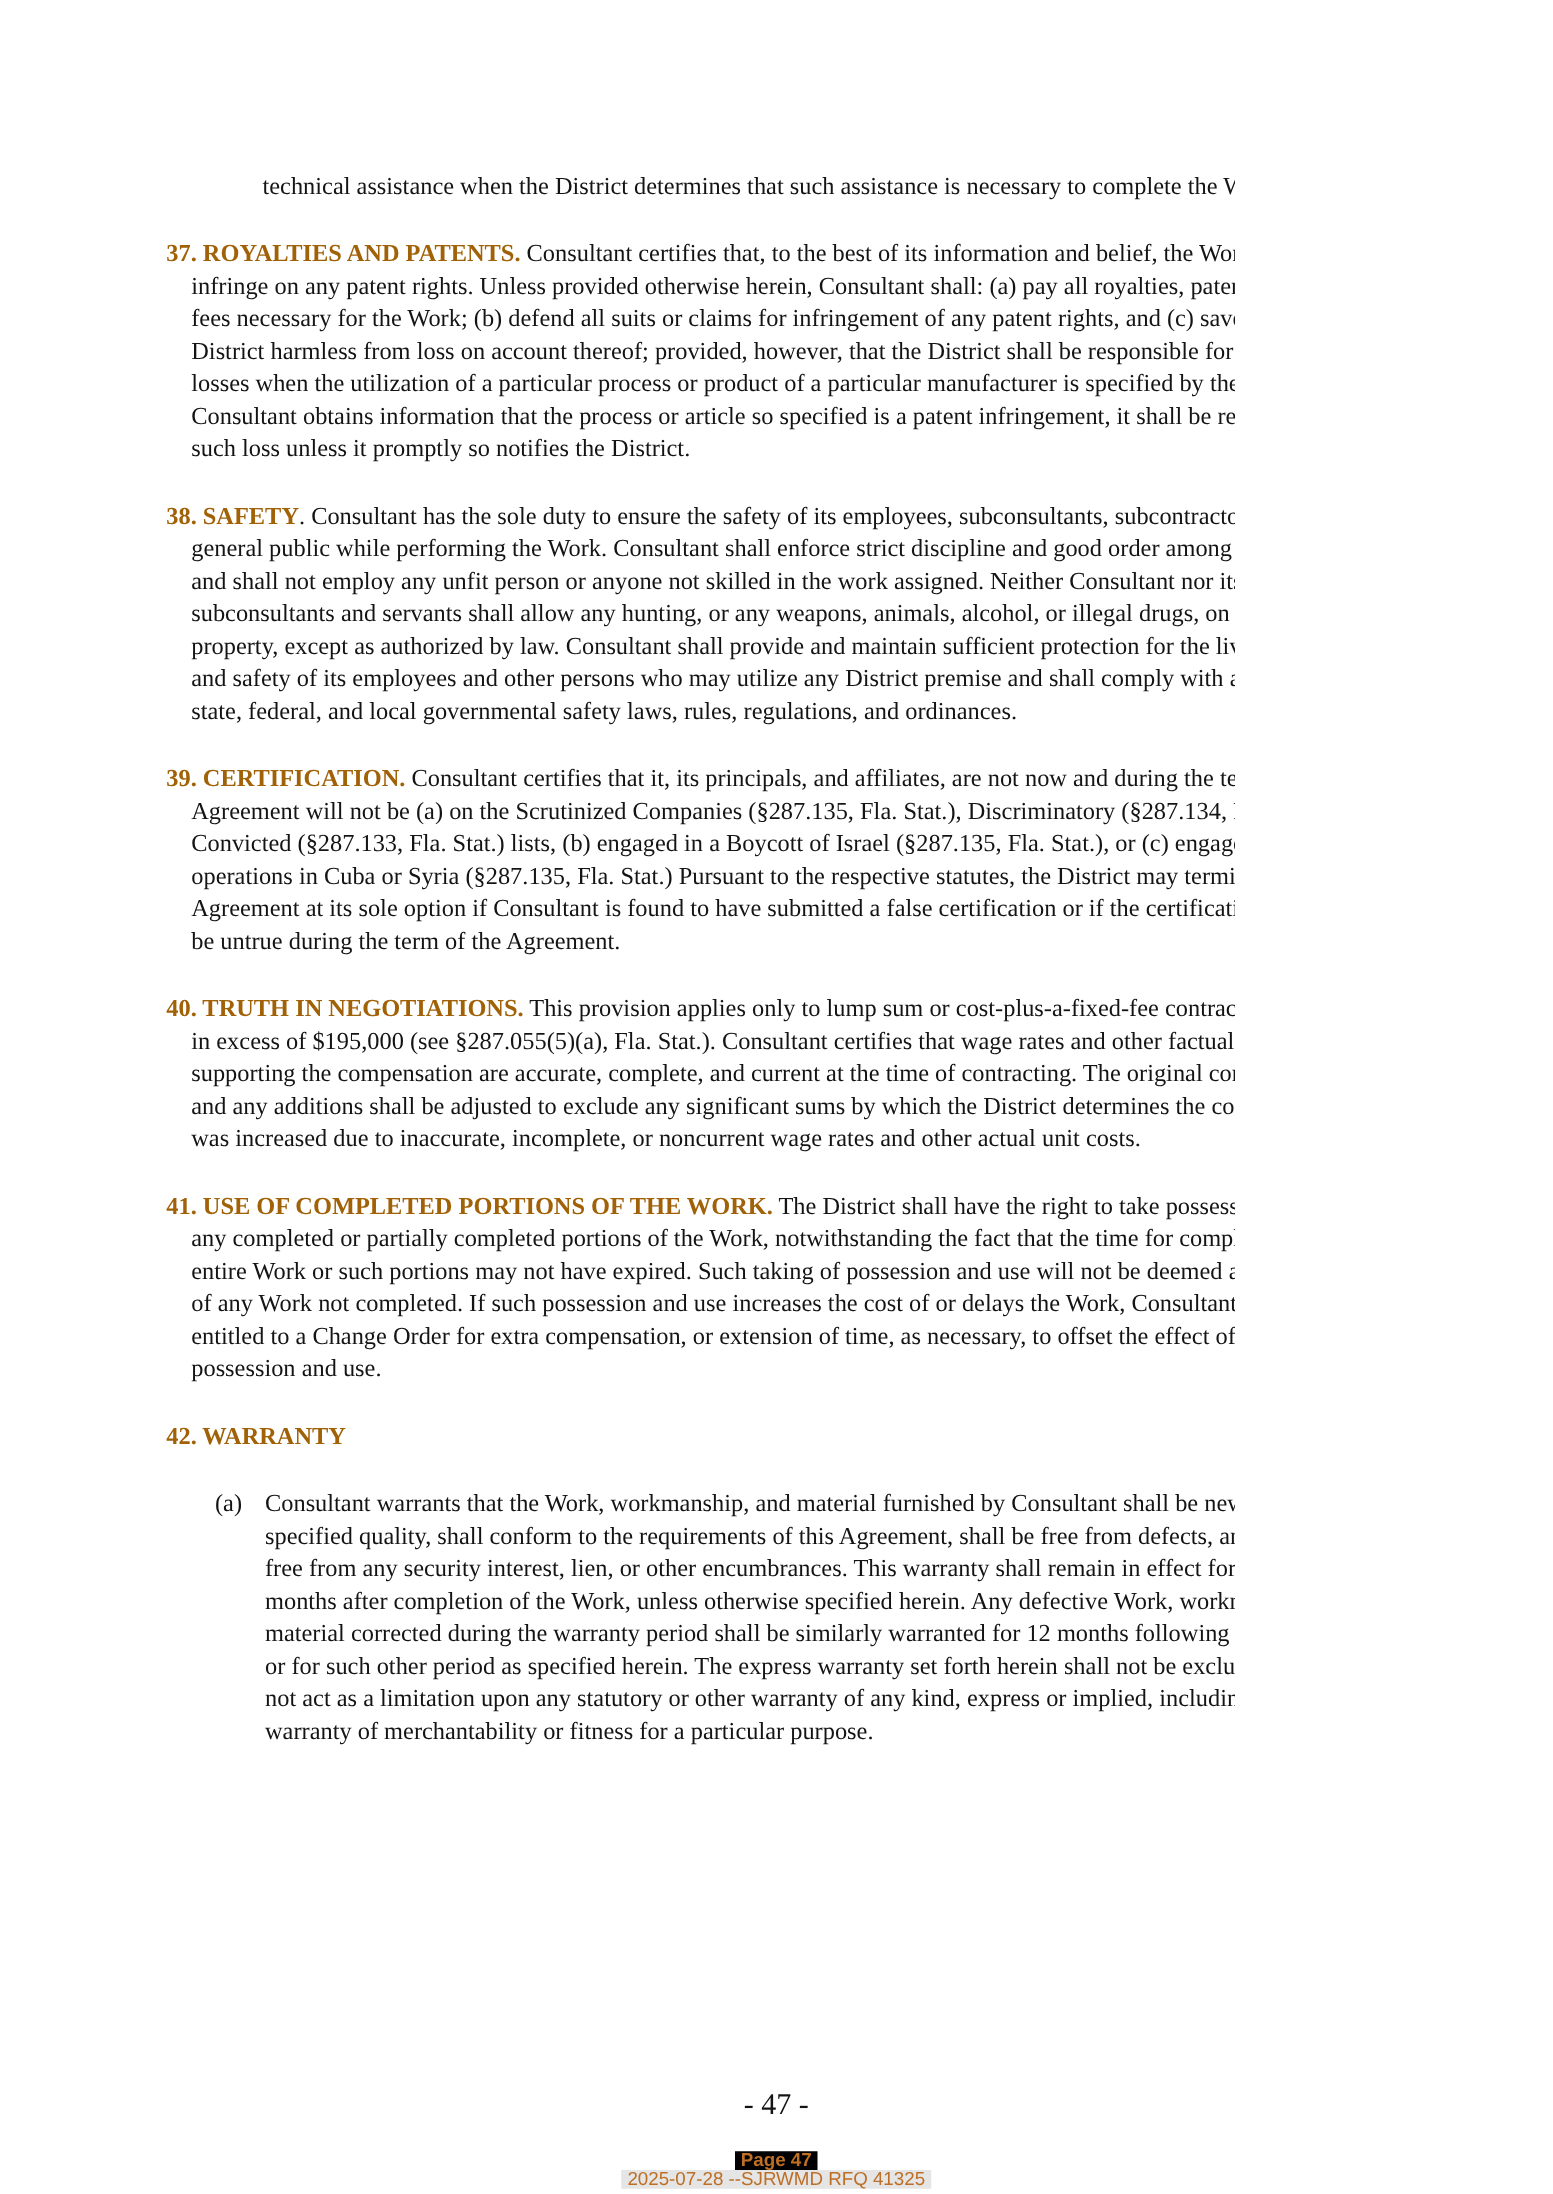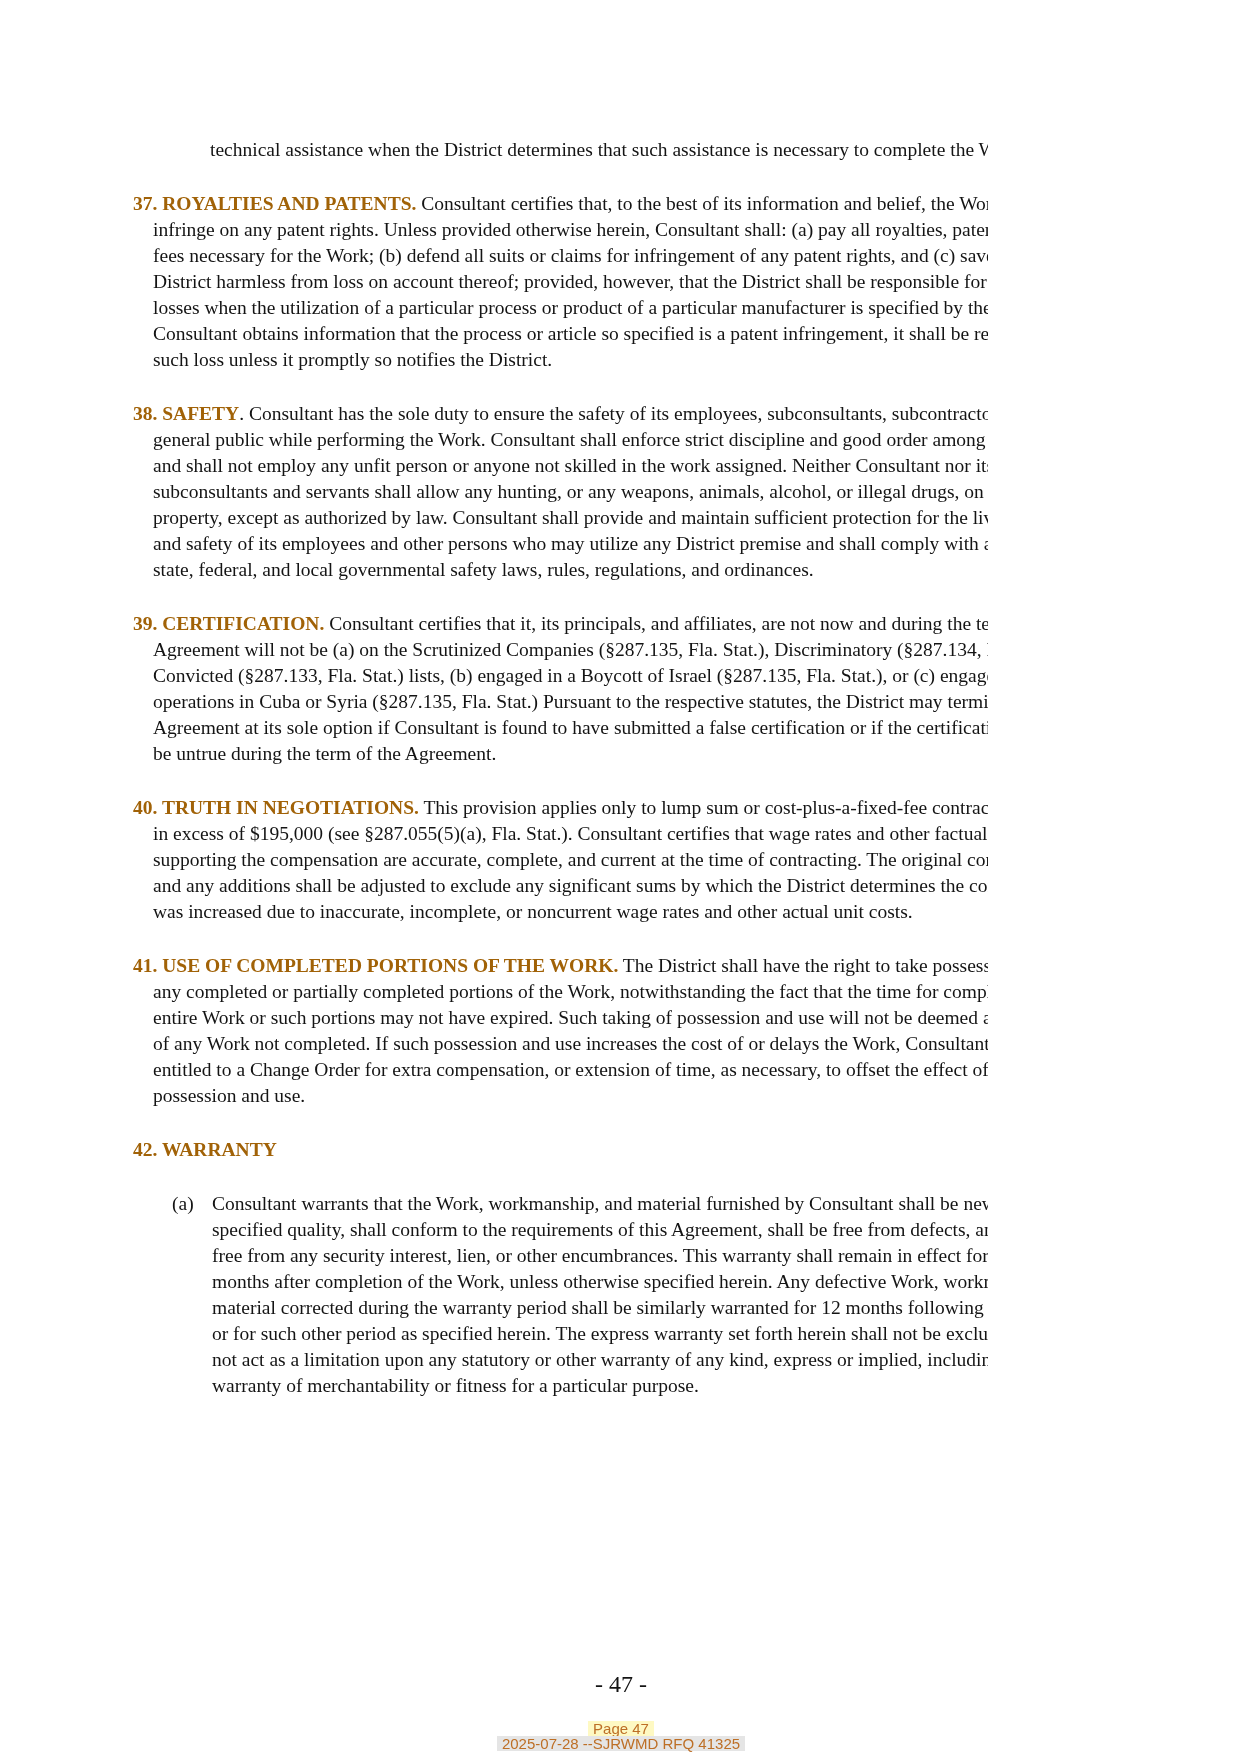--- a/index.html
+++ b/index.html
@@ -98,20 +98,20 @@
         <p class="section-para"><b class="sec-num">41.</b><b class="sec-title"> USE OF COMPLETED PORTIONS OF THE WORK.</b><span> The District shall have the right to take possession of and use any completed or partially completed portions of the Work, notwithstanding the fact that the time for completing the entire Work or such portions may not have expired. Such taking of possession and use will not be deemed an acceptance of any Work not completed. If such possession and use increases the cost of or delays the Work, Consultant shall be entitled to a Change Order for extra compensation, or extension of time, as necessary, to offset the effect of such prior possession and use.</span></p>
         <p class="section-para"><b class="sec-num">42.</b><b class="sec-title"> WARRANTY</b></p>
         <p class="subsection-para"><span class="sub-marker">(a)</span><span>Consultant warrants that the Work, workmanship, and material furnished by Consultant shall be new and of specified quality, shall conform to the requirements of this Agreement, shall be free from defects, and shall be free from any security interest, lien, or other encumbrances. This warranty shall remain in effect for a period of 12 months after completion of the Work, unless otherwise specified herein. Any defective Work, workmanship, or material corrected during the warranty period shall be similarly warranted for 12 months following its correction or for such other period as specified herein. The express warranty set forth herein shall not be exclusive and shall not act as a limitation upon any statutory or other warranty of any kind, express or implied, including any implied warranty of merchantability or fitness for a particular purpose.</span></p>
       </div>
   </div>
 
   <div class="page-number">- 47 -</div>
 
   <div class="stamp">
     <span class="stamp-line">
-      <span class="stamp-text" style="background-color: #fef9c3; color: rgb(189, 111, 38);">Page 47</span>
+      <span class="stamp-text" style="background-color: #000000; color: rgb(189, 111, 38); font-weight: bold;">Page 47</span>
     </span>
     <span class="stamp-line">
       <span class="stamp-text" style="background-color: #e5e5e5; color: rgb(189, 111, 38);">2025-07-28 --SJRWMD RFQ 41325</span>
     </span>
   </div>
 
 </div>
 
 </body></html>

